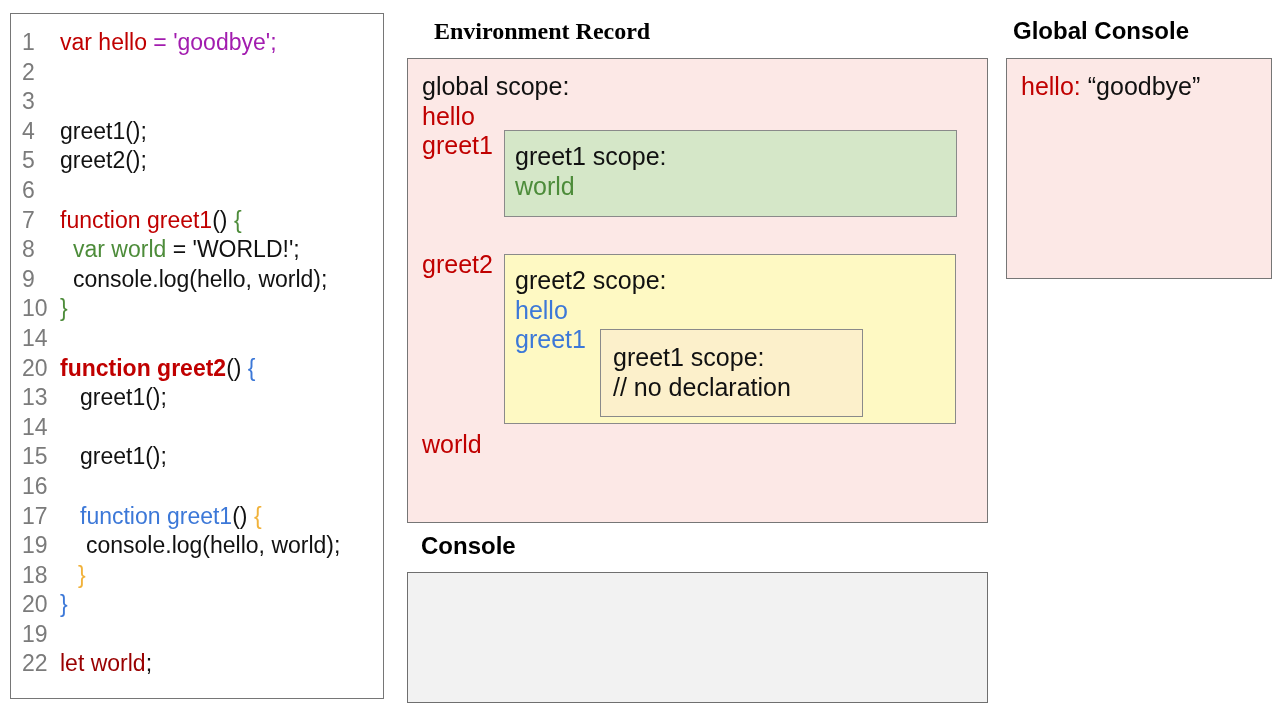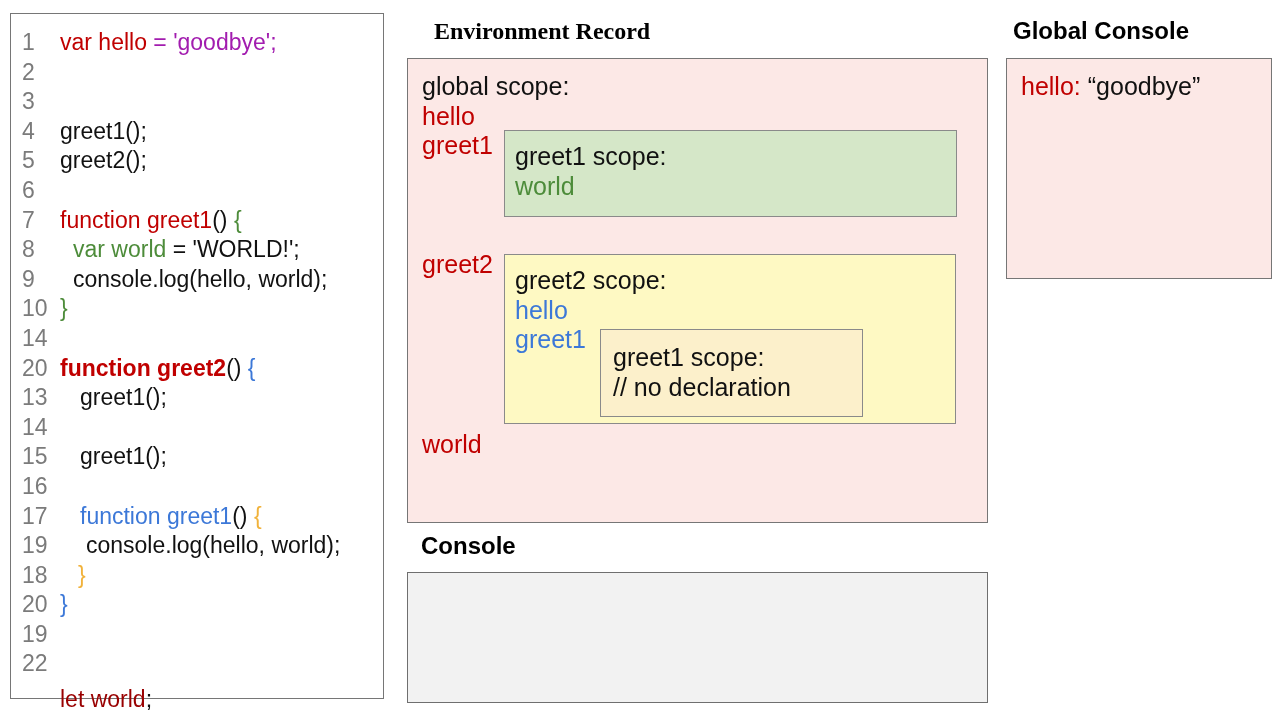--- a/index.html
+++ b/index.html
@@ -75,21 +75,21 @@
       <div class="code-line"><span class="line-num">20</span><span style="padding-left: 0px;"><span style="color: rgb(192, 0, 0); font-weight: bold;">function greet2</span><span style="color: rgb(17, 17, 17);">() </span><span style="color: rgb(60, 120, 216);">{</span></span></div>
       <div class="code-line"><span class="line-num">13</span><span style="padding-left: 20px;"><span style="color: rgb(17, 17, 17);">greet1();</span></span></div>
       <div class="code-line"><span class="line-num">14</span></div>
       <div class="code-line"><span class="line-num">15</span><span style="padding-left: 20px;"><span style="color: rgb(17, 17, 17);">greet1();</span></span></div>
       <div class="code-line"><span class="line-num">16</span><span style="padding-left: 0px;"></span></div>
       <div class="code-line"><span class="line-num">17</span><span style="padding-left: 20px;"><span style="color: rgb(60, 120, 216);">function greet1</span><span style="color: rgb(17, 17, 17);">() </span><span style="color: rgb(241, 178, 58);">{</span></span></div>
       <div class="code-line"><span class="line-num">19</span><span style="padding-left: 26px;"><span style="color: rgb(17, 17, 17);">console.log(hello, world);</span></span></div>
       <div class="code-line"><span class="line-num">18</span><span style="padding-left: 18px;"><span style="color: rgb(241, 178, 58);">}</span></span></div>
       <div class="code-line"><span class="line-num">20</span><span style="padding-left: 0px;"><span style="color: rgb(60, 120, 216);">}</span></span></div>
       <div class="code-line"><span class="line-num">19</span><span style="padding-left: 0px;"></span></div>
-      <div class="code-line"><span class="line-num">22</span><span style="padding-left: 0px; margin-top: 36px;"><span style="color: rgb(153, 0, 0);">let world</span><span style="color: rgb(17, 17, 17);">;</span></span></div>
+      <div class="code-line"><span class="line-num">22</span><span style="padding-left: 0px;"><span style="color: rgb(153, 0, 0);">let world</span><span style="color: rgb(17, 17, 17);">;</span></span></div>
     </div>
 </section>
 
 <h2 class="title env-title">Environment Record</h2>
 
 <div class="panel env-box">
   <div class="label abs lbl-global c-black">global scope:</div>
   <div class="label abs lbl-hello c-red">hello</div>
   <div class="label abs lbl-greet1 c-red">greet1</div>
 

